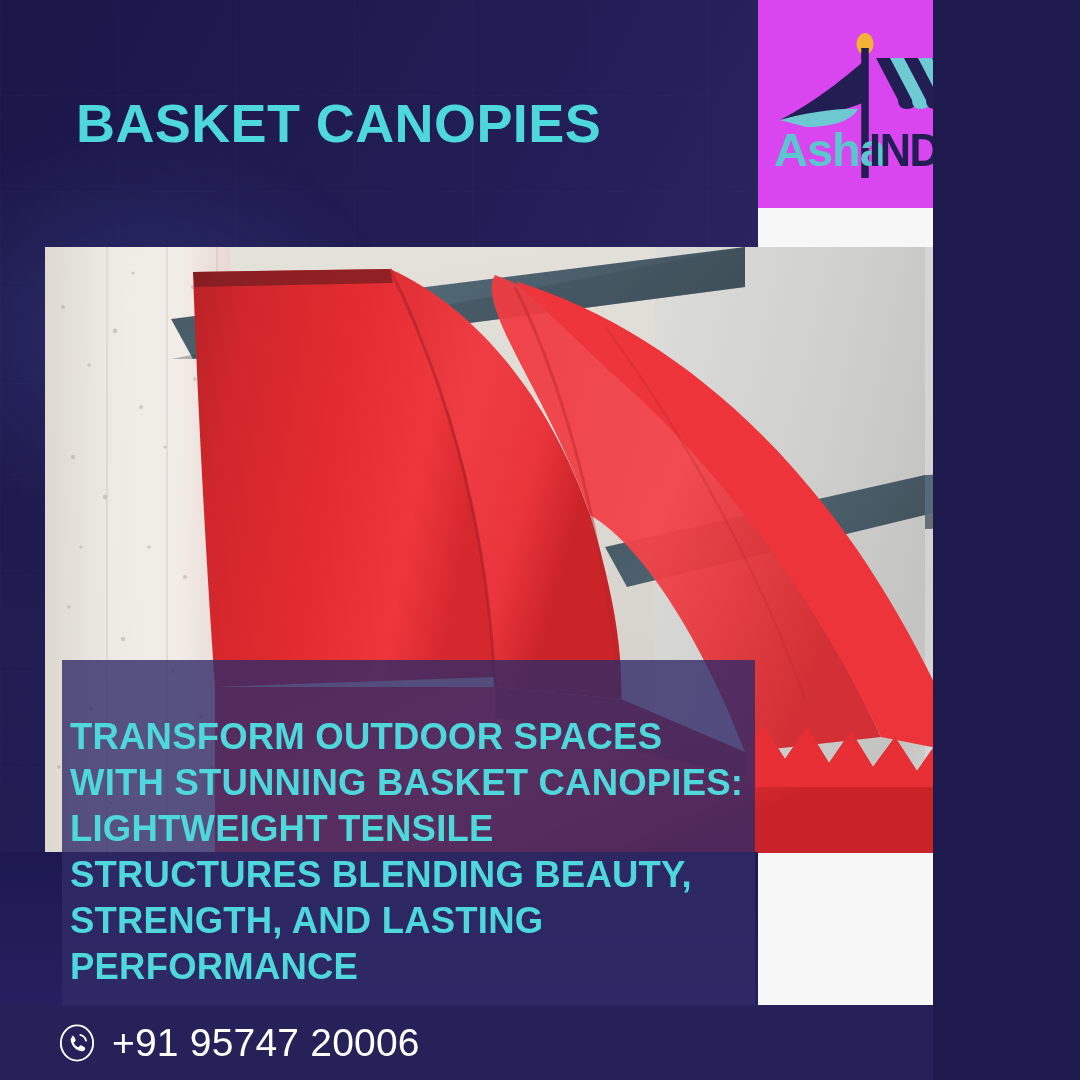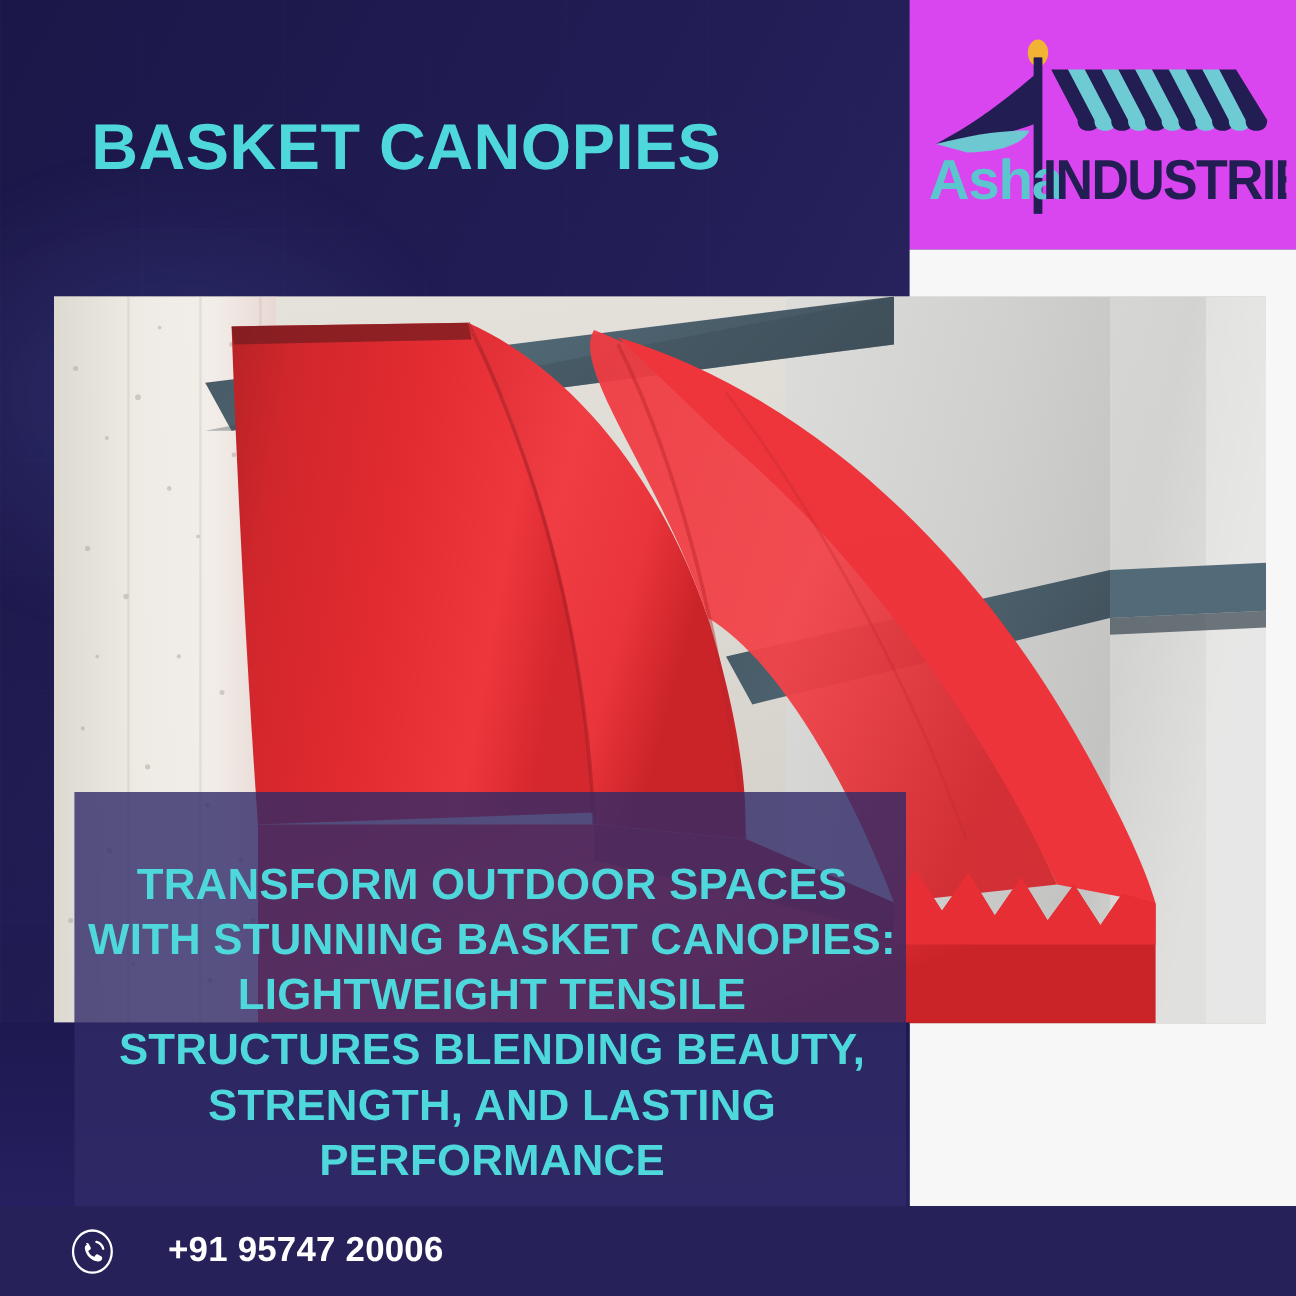--- a/index.html
+++ b/index.html
@@ -5,21 +5,21 @@
   html, body {
     margin: 0;
     padding: 0;
     background: #1e1a4d;
   }
   body {
     font-family: "Liberation Sans", sans-serif;
   }
   .poster {
     position: relative;
-    width: 1080px;
+    width: 933px;
     height: 1080px;
     overflow: hidden;
     background: #241f5c;
   }
 
   
   .bg-base {
     position: absolute;
     inset: 0;
     background:
@@ -121,21 +121,20 @@
     left: 70px;
     top: 714px;
     width: 680px;
     z-index: 5;
     color: #4ED8DC;
     font-size: 36.5px;
     font-weight: 800;
     line-height: 1.26;
     letter-spacing: .2px;
     text-transform: uppercase;
-    text-align: center;
   }
   
   .navy-under {
     position: absolute;
     left: 0;
     top: 852px;
     width: 758px;
     height: 153px;
     background: linear-gradient(180deg,#1d1950 0%, #262060 100%);
     z-index: 3;
@@ -156,25 +155,24 @@
   .contact {
     display: flex;
     align-items: center;
     gap: 16px;
     color: #ffffff;
   }
   .contact.phone { margin-left: 58px; }
   .contact.web   { margin-left: 148px; }
   .contact-ico { width: 38px; height: 38px; flex: 0 0 38px; display:block; }
   .contact-text {
-    font-size: 29px;
-    font-weight: 700;
+    font-size: 39px;
+    font-weight: 400;
     letter-spacing: .2px;
     white-space: nowrap;
-    margin-left: 28px;
   }
 </style>
 </head>
 <body>
 
 <div class="poster">
 
   <div class="bg-base"></div>
   <div class="bg-texture"></div>
   <div class="bg-glow-1"></div>

